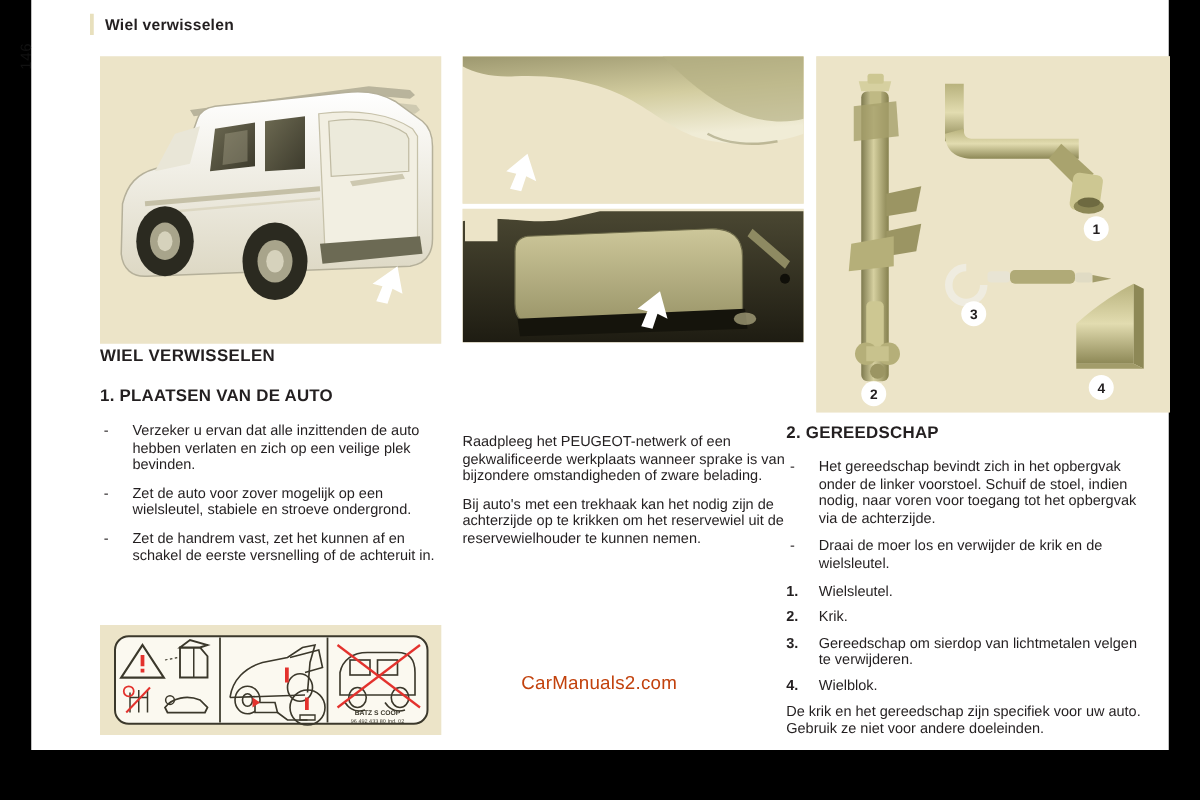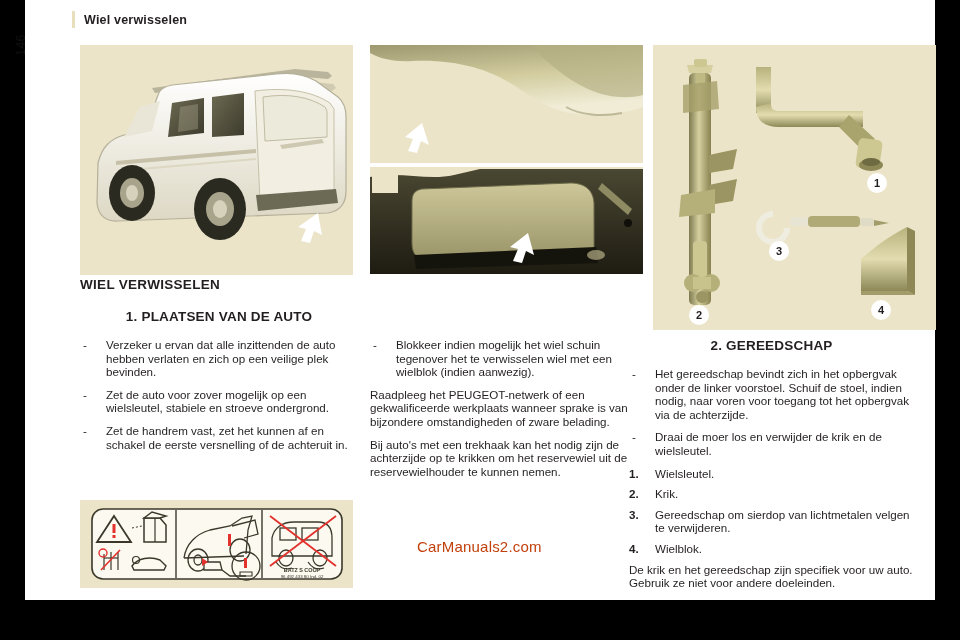--- a/index.html
+++ b/index.html
@@ -29,21 +29,21 @@
   .imgbox.l{width:273px;height:230px;}
   .imgbox.m1{width:273px;height:118px;}
   .imgbox.m2{width:273px;height:107px;margin-top:4px;}
   .imgbox.r{position:absolute;left:628px;top:45px;width:283px;height:285px;}
 
   .warnbox{position:absolute;left:55px;top:500px;width:273px;height:88px;background:#ece4c8;}
 
   
   .txt{position:absolute;color:#231f20;}
   .h1{font-size:13.5px;font-weight:bold;letter-spacing:.3px;margin:0 0 17px 0;}
-  .h2{font-size:13.5px;font-weight:bold;letter-spacing:.2px;margin:0 0 14px 0;text-align:center;}
+  .h2{font-size:13.5px;font-weight:bold;letter-spacing:.2px;margin:0 0 14px 0;}
   .para{font-size:11.6px;line-height:13.6px;margin:0 0 9px 0;}
   ul.dash{list-style:none;margin:0 0 9px 0;padding:0;}
   ul.dash li{position:relative;padding-left:26px;margin-bottom:9px;font-size:11.6px;line-height:13.6px;}
   ul.dash li .dash-m{position:absolute;left:3px;top:0;}
   ol.num{list-style:none;margin:0 0 6px 0;padding:0;}
   ol.num li{position:relative;padding-left:26px;margin-bottom:7px;font-size:11.6px;line-height:13.6px;}
   ol.num li .n{position:absolute;left:0;top:0;font-weight:bold;}
 
   .text-l{left:55px;top:277px;width:278px;}
   .text-m{left:345px;top:338px;width:275px;}
@@ -298,21 +298,21 @@
         </g>
         <line x1="190" y1="16" x2="256" y2="66" stroke="#e3322d" stroke-width="1.8"></line>
         <line x1="256" y1="16" x2="190" y2="66" stroke="#e3322d" stroke-width="1.8"></line>
         <text x="222" y="72" font-family="Liberation Sans, sans-serif" font-size="5.4" font-weight="bold" text-anchor="middle" fill="#3b382b">BATZ S COOP</text>
         <text x="222" y="78" font-family="Liberation Sans, sans-serif" font-size="4.4" text-anchor="middle" fill="#3b382b">96 492 433 80 Ind. 02</text>
       </svg>
     </div>
 
     <div class="txt text-m">
       <ul class="dash">
-        <li><span class="dash-m">-</span><span>Blokkeer indien mogelijk het wiel schuin tegenover het te verwisselen wiel met een wielblok (indien aanwezig).</span></li>
+        <li><span class="dash-m">-</span></li>
       </ul>
       <p class="para">Raadpleeg het PEUGEOT-netwerk of een gekwalificeerde werkplaats wanneer sprake is van bijzondere omstandigheden of zware belading.</p>
       <p class="para">Bij auto's met een trekhaak kan het nodig zijn de achterzijde op te krikken om het reservewiel uit de reservewielhouder te kunnen nemen.</p>
     </div>
 
     <div class="txt text-r">
       <div class="h2">2. GEREEDSCHAP</div>
       <ul class="dash">
         <li><span class="dash-m">-</span><span>Het gereedschap bevindt zich in het opbergvak onder de linker voorstoel. Schuif de stoel, indien nodig, naar voren voor toegang tot het opbergvak via de achterzijde.</span></li>
         <li><span class="dash-m">-</span><span>Draai de moer los en verwijder de krik en de wielsleutel.</span></li>

